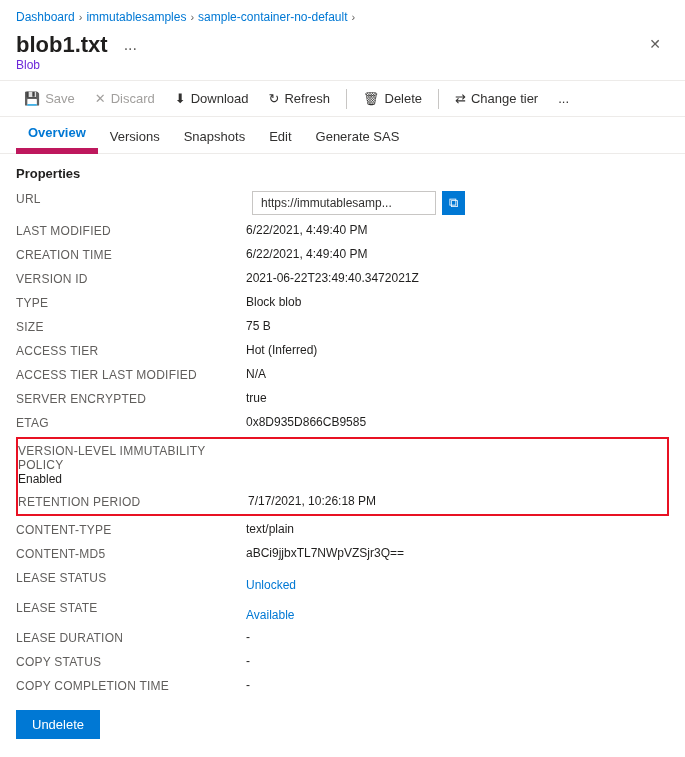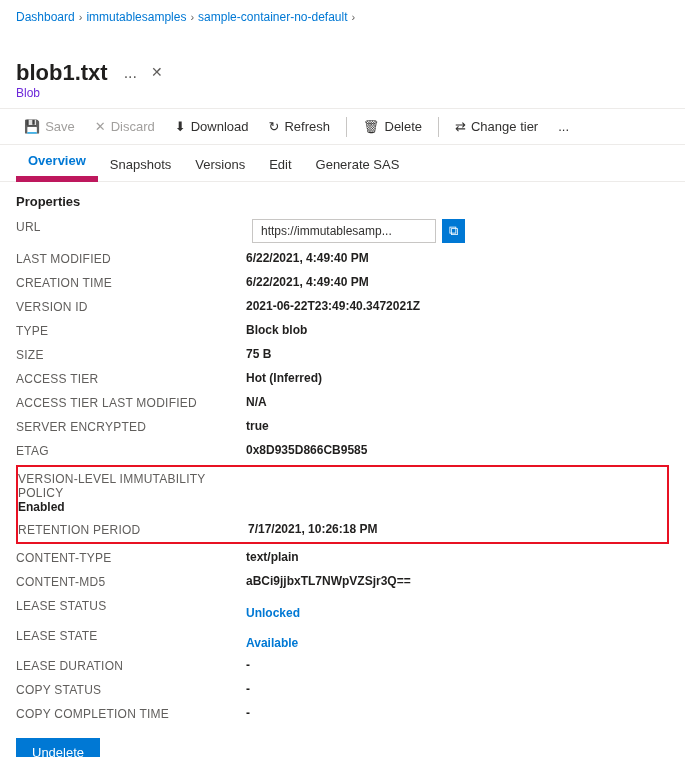--- a/index.html
+++ b/index.html
@@ -27,22 +27,21 @@
       text-decoration: none;
     }
     .breadcrumb .sep {
       color: #605e5c;
       font-size: 11px;
     }
     .title-row {
       display: flex;
       align-items: center;
       padding: 4px 16px 0 16px;
-      justify-content: flex-start;
-      margin-top: 28px;
+      justify-content: space-between;
     }
     .title-left {
       display: flex;
       align-items: center;
       gap: 10px;
     }
     .blob-title {
       font-size: 22px;
       font-weight: 600;
       color: #201f1e;
@@ -141,21 +140,20 @@
       font-size: 12px;
       color: #605e5c;
       padding-top: 1px;
       text-transform: uppercase;
       letter-spacing: 0.02em;
     }
     .prop-value {
       font-size: 12px;
       color: #201f1e;
       flex: 1;
-      font-weight: bold;
     }
     .prop-value.blue {
       color: #0078d4;
       margin-top: 8px;
     }
     .url-row {
       display: flex;
       gap: 6px;
       padding: 4px 16px;
     }
@@ -245,22 +243,22 @@
     <span>Change tier</span>
   </button>
   <button class="toolbar-btn">
     <span>...</span>
   </button>
 </div>
 
 
 <div class="tabs">
   <a class="tab active" href="#">Overview</a>
+  <a class="tab" href="#">Versions</a>
   <a class="tab" href="#">Snapshots</a>
-  <a class="tab" href="#">Versions</a>
   <a class="tab" href="#">Edit</a>
   <a class="tab" href="#">Generate SAS</a>
 </div>
 
 
 <div class="section-title">Properties</div>
 
 
 <div class="url-row">
   <span class="prop-label">URL</span>

